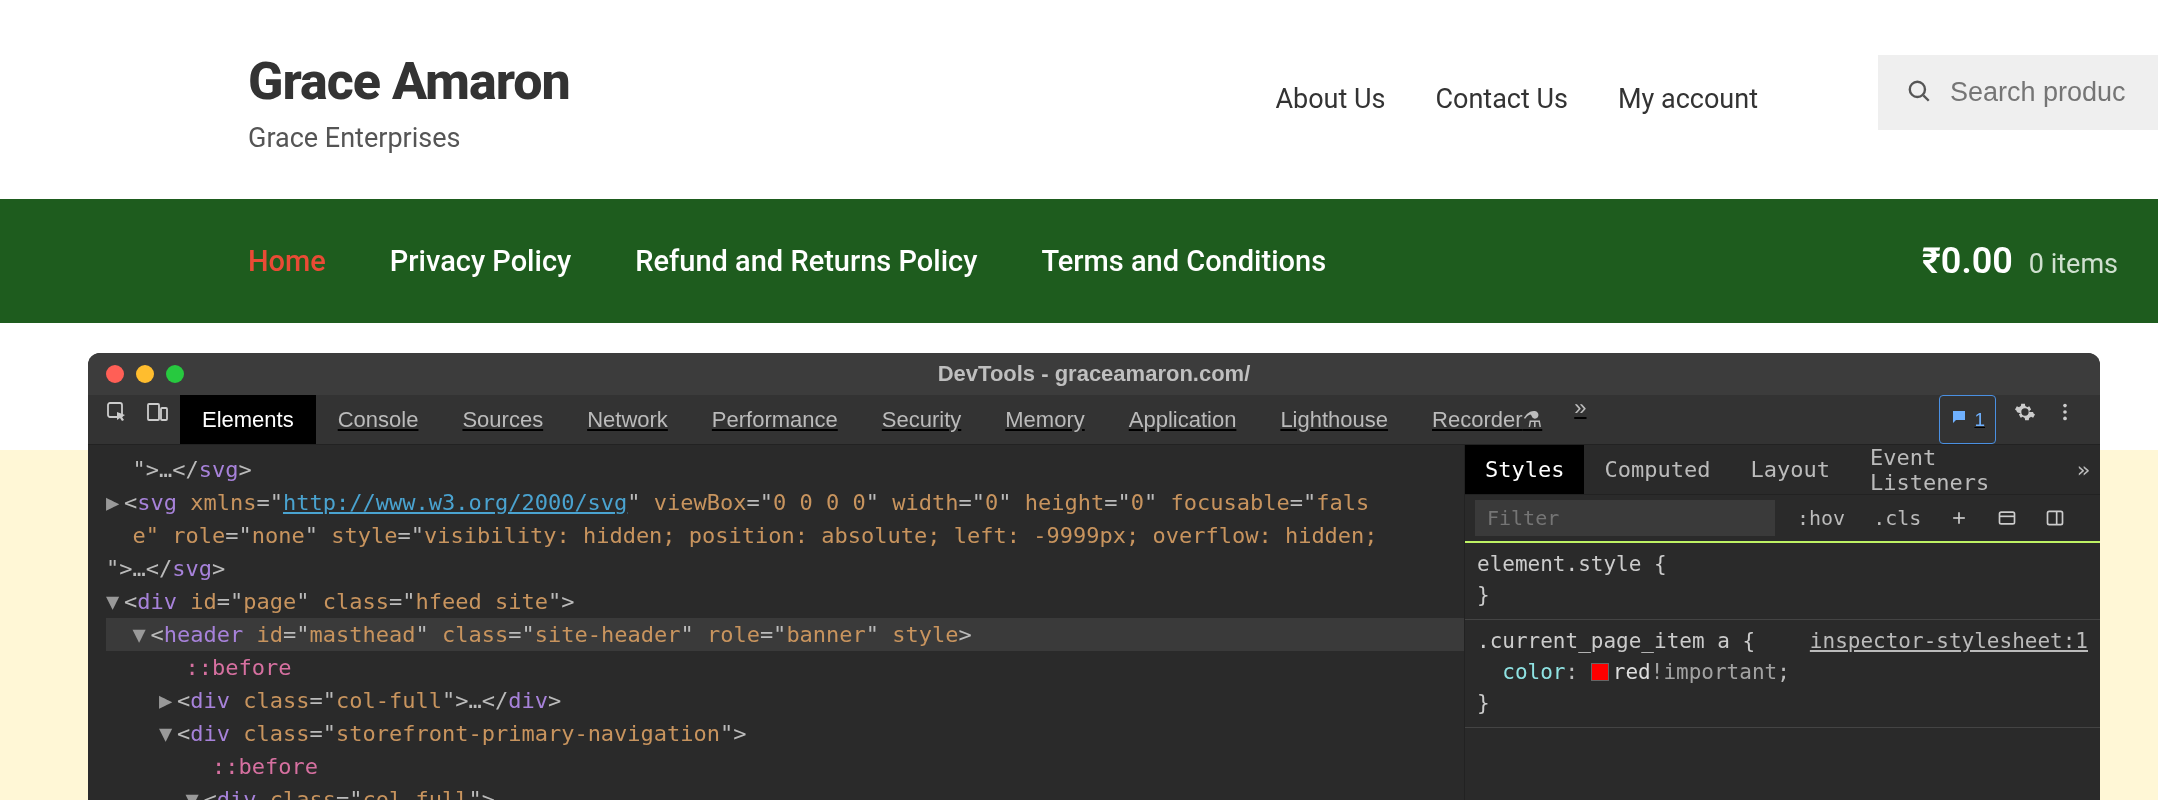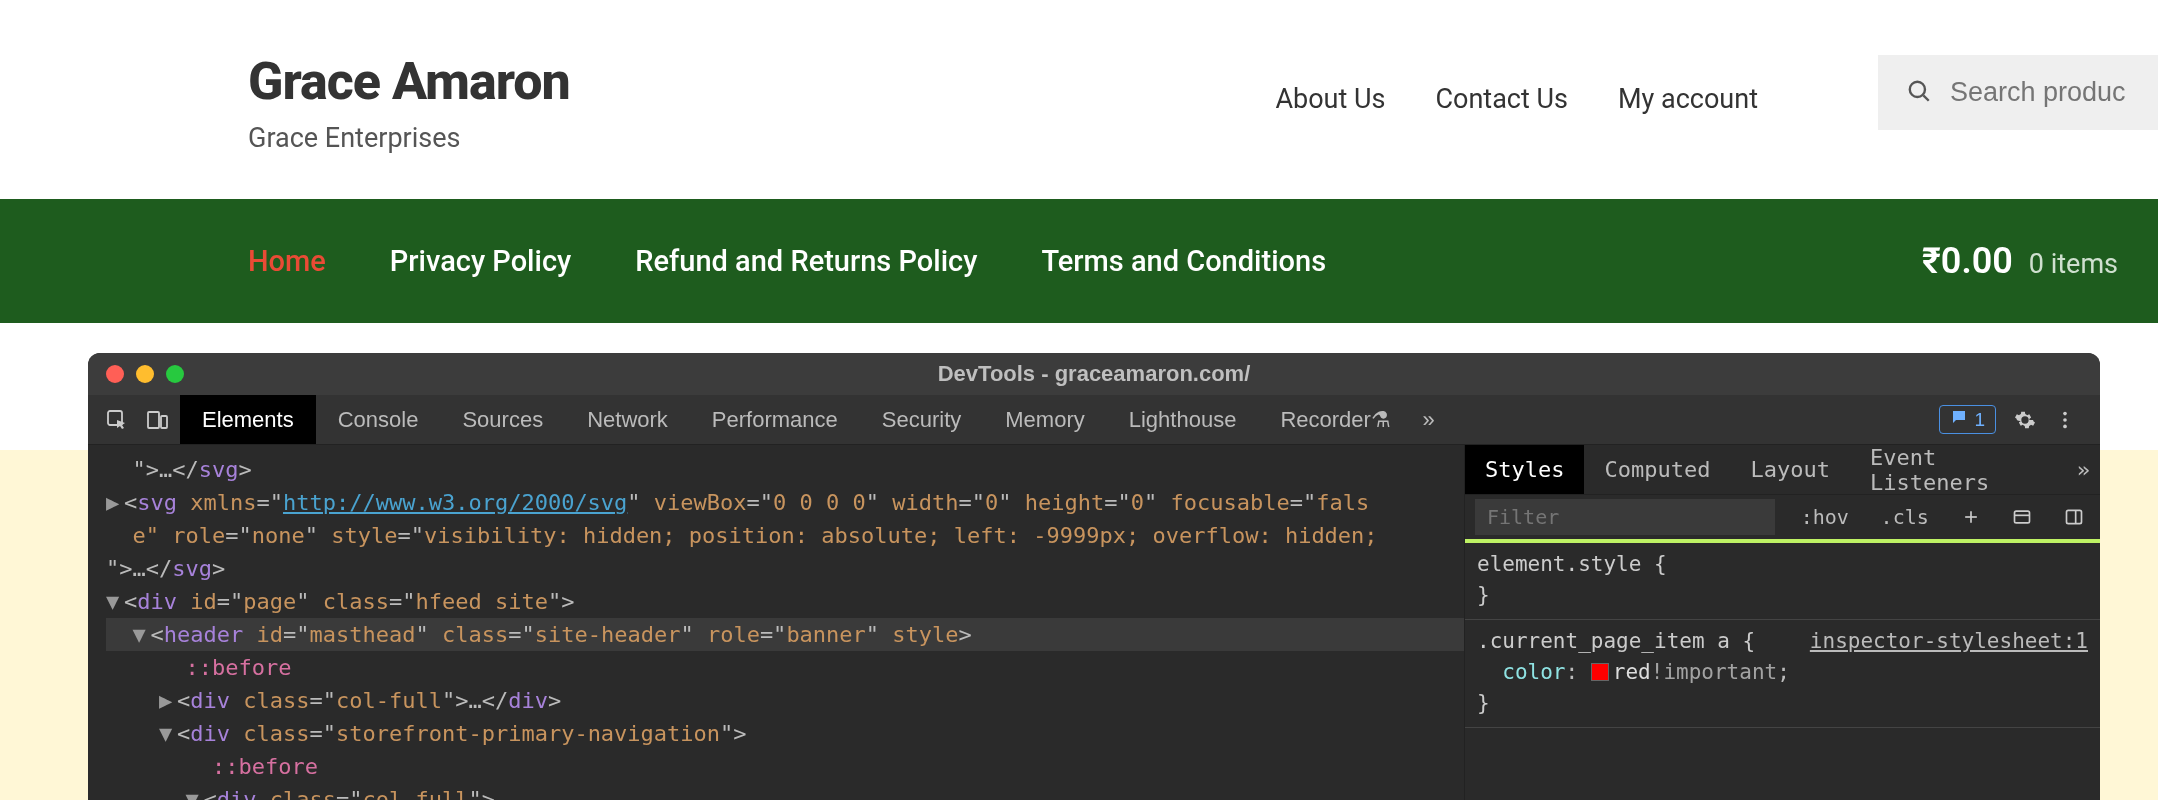--- a/index.html
+++ b/index.html
@@ -26,21 +26,21 @@
   
   .devtools { position: absolute; left: 88px; top: 353px; width: 2012px; background: #3c3c3c; border-radius: 12px 12px 0 0; overflow: hidden; font-family: sans-serif; }
   .dt-titlebar { background: #3c3c3c; height: 42px; display: flex; align-items: center; padding: 0 18px; position: relative; }
   .traffic { display: flex; gap: 12px; }
   .traffic span { width: 18px; height: 18px; border-radius: 50%; display: inline-block; }
   .traffic .red { background: #ff5f56; }
   .traffic .yellow { background: #ffbd2e; }
   .traffic .green { background: #27c93f; }
   .dt-title { position: absolute; left: 50%; transform: translateX(-50%); color: #bfbfbf; font-size: 22px; font-weight: 600; }
 
-  .dt-tabs { background: #333; height: 50px; display: flex; align-items: center; padding: 0 12px; gap: 0; border-bottom: 1px solid #222; }
+  .dt-tabs { background: #333; height: 50px; display: flex; padding: 0 12px; gap: 0; border-bottom: 1px solid #222; text-decoration: underline; }
   .dt-icon { width: 34px; height: 34px; display: flex; align-items: center; justify-content: center; color: #ccc; margin-right: 6px; }
   .dt-tab { padding: 0 22px; height: 100%; display: flex; align-items: center; color: #bbb; font-size: 22px; cursor: pointer; }
   .dt-tab.active { background: #000; color: #fff; }
   .dt-tab-spacer { flex: 1; }
   .dt-badge { display: flex; align-items: center; gap: 6px; background: transparent; border: 1px solid #4a90e2; border-radius: 4px; padding: 2px 10px; color: #6fb1ff; font-size: 19px; margin: 0 12px; }
   .dt-overflow { color: #bbb; font-size: 22px; padding: 0 10px; }
 
   .dt-body { display: flex; background: #2a2a2a; }
   .dt-elements { flex: 1 1 auto; padding: 8px 0 0 18px; font-family: Menlo, Monaco, Consolas, monospace; font-size: 22px; line-height: 33px; color: #ddd; overflow: hidden; }
   .dt-line { white-space: pre; }
@@ -52,21 +52,21 @@
   .string-url { color: #4aa3d0; text-decoration: underline; }
   .closing { color: #a782da; }
   .pseudo { color: #d670a0; }
   .ellipsis { color: #bbb; }
   .selected-line { background: #3a3a3a; }
 
   .dt-styles { flex: 0 0 636px; border-left: 1px solid #222; background: #2a2a2a; font-family: Menlo, Monaco, Consolas, monospace; }
   .st-tabs { display: flex; align-items: center; height: 50px; border-bottom: 1px solid #222; }
   .st-tab { padding: 0 20px; height: 100%; display: flex; align-items: center; color: #bbb; font-size: 22px; cursor: pointer; }
   .st-tab.active { background: #000; color: #fff; }
-  .st-filter-row { display: flex; align-items: center; height: 48px; border-bottom: 4px solid #bef264; padding: 0 10px; gap: 16px; justify-content: space-between; }
+  .st-filter-row { display: flex; align-items: center; height: 48px; border-bottom: 2px solid #bef264; padding: 0 10px; gap: 16px; }
   .st-filter { background: #3a3a3a; border: none; color: #bbb; font-size: 20px; padding: 6px 12px; flex: 0 0 300px; font-family: inherit; outline: none; }
   .st-pill { color: #bbb; font-size: 20px; padding: 0 6px; }
   .st-icon { color: #bbb; padding: 0 6px; display: flex; align-items: center; }
   .st-content { padding: 6px 12px; font-size: 21px; line-height: 31px; color: #ddd; }
   .st-rule { margin-bottom: 8px; }
   .selector { color: #ccc; }
   .prop { color: #8fe3e3; }
   .val { color: #ddd; }
   .red-swatch { display: inline-block; width: 18px; height: 18px; background: red; vertical-align: -2px; border: 1px solid #666; margin-right: 4px; }
   .source-link { color: #bbb; text-decoration: underline; float: right; }
@@ -142,20 +142,21 @@
           <rect x="16" y="8" width="6" height="12" rx="1"></rect>
         </svg>
     </div>
     <div class="dt-tab active">Elements</div>
     <div class="dt-tab">Console</div>
     <div class="dt-tab">Sources</div>
     <div class="dt-tab">Network</div>
     <div class="dt-tab">Performance</div>
     <div class="dt-tab">Security</div>
     <div class="dt-tab">Memory</div>
+    <div class="dt-tab">Application</div>
     <div class="dt-tab">Lighthouse</div>
     <div class="dt-tab">
         <span>Recorder</span> 
         <span>⚗</span>
       </div>
     <div class="dt-overflow">»</div>
     <div class="dt-tab-spacer"></div>
     <div class="dt-badge">
       <span><svg width="18" height="18" viewBox="0 0 24 24" fill="#6fb1ff">
             <path d="M4 4h16v12H8l-4 4z"></path>

